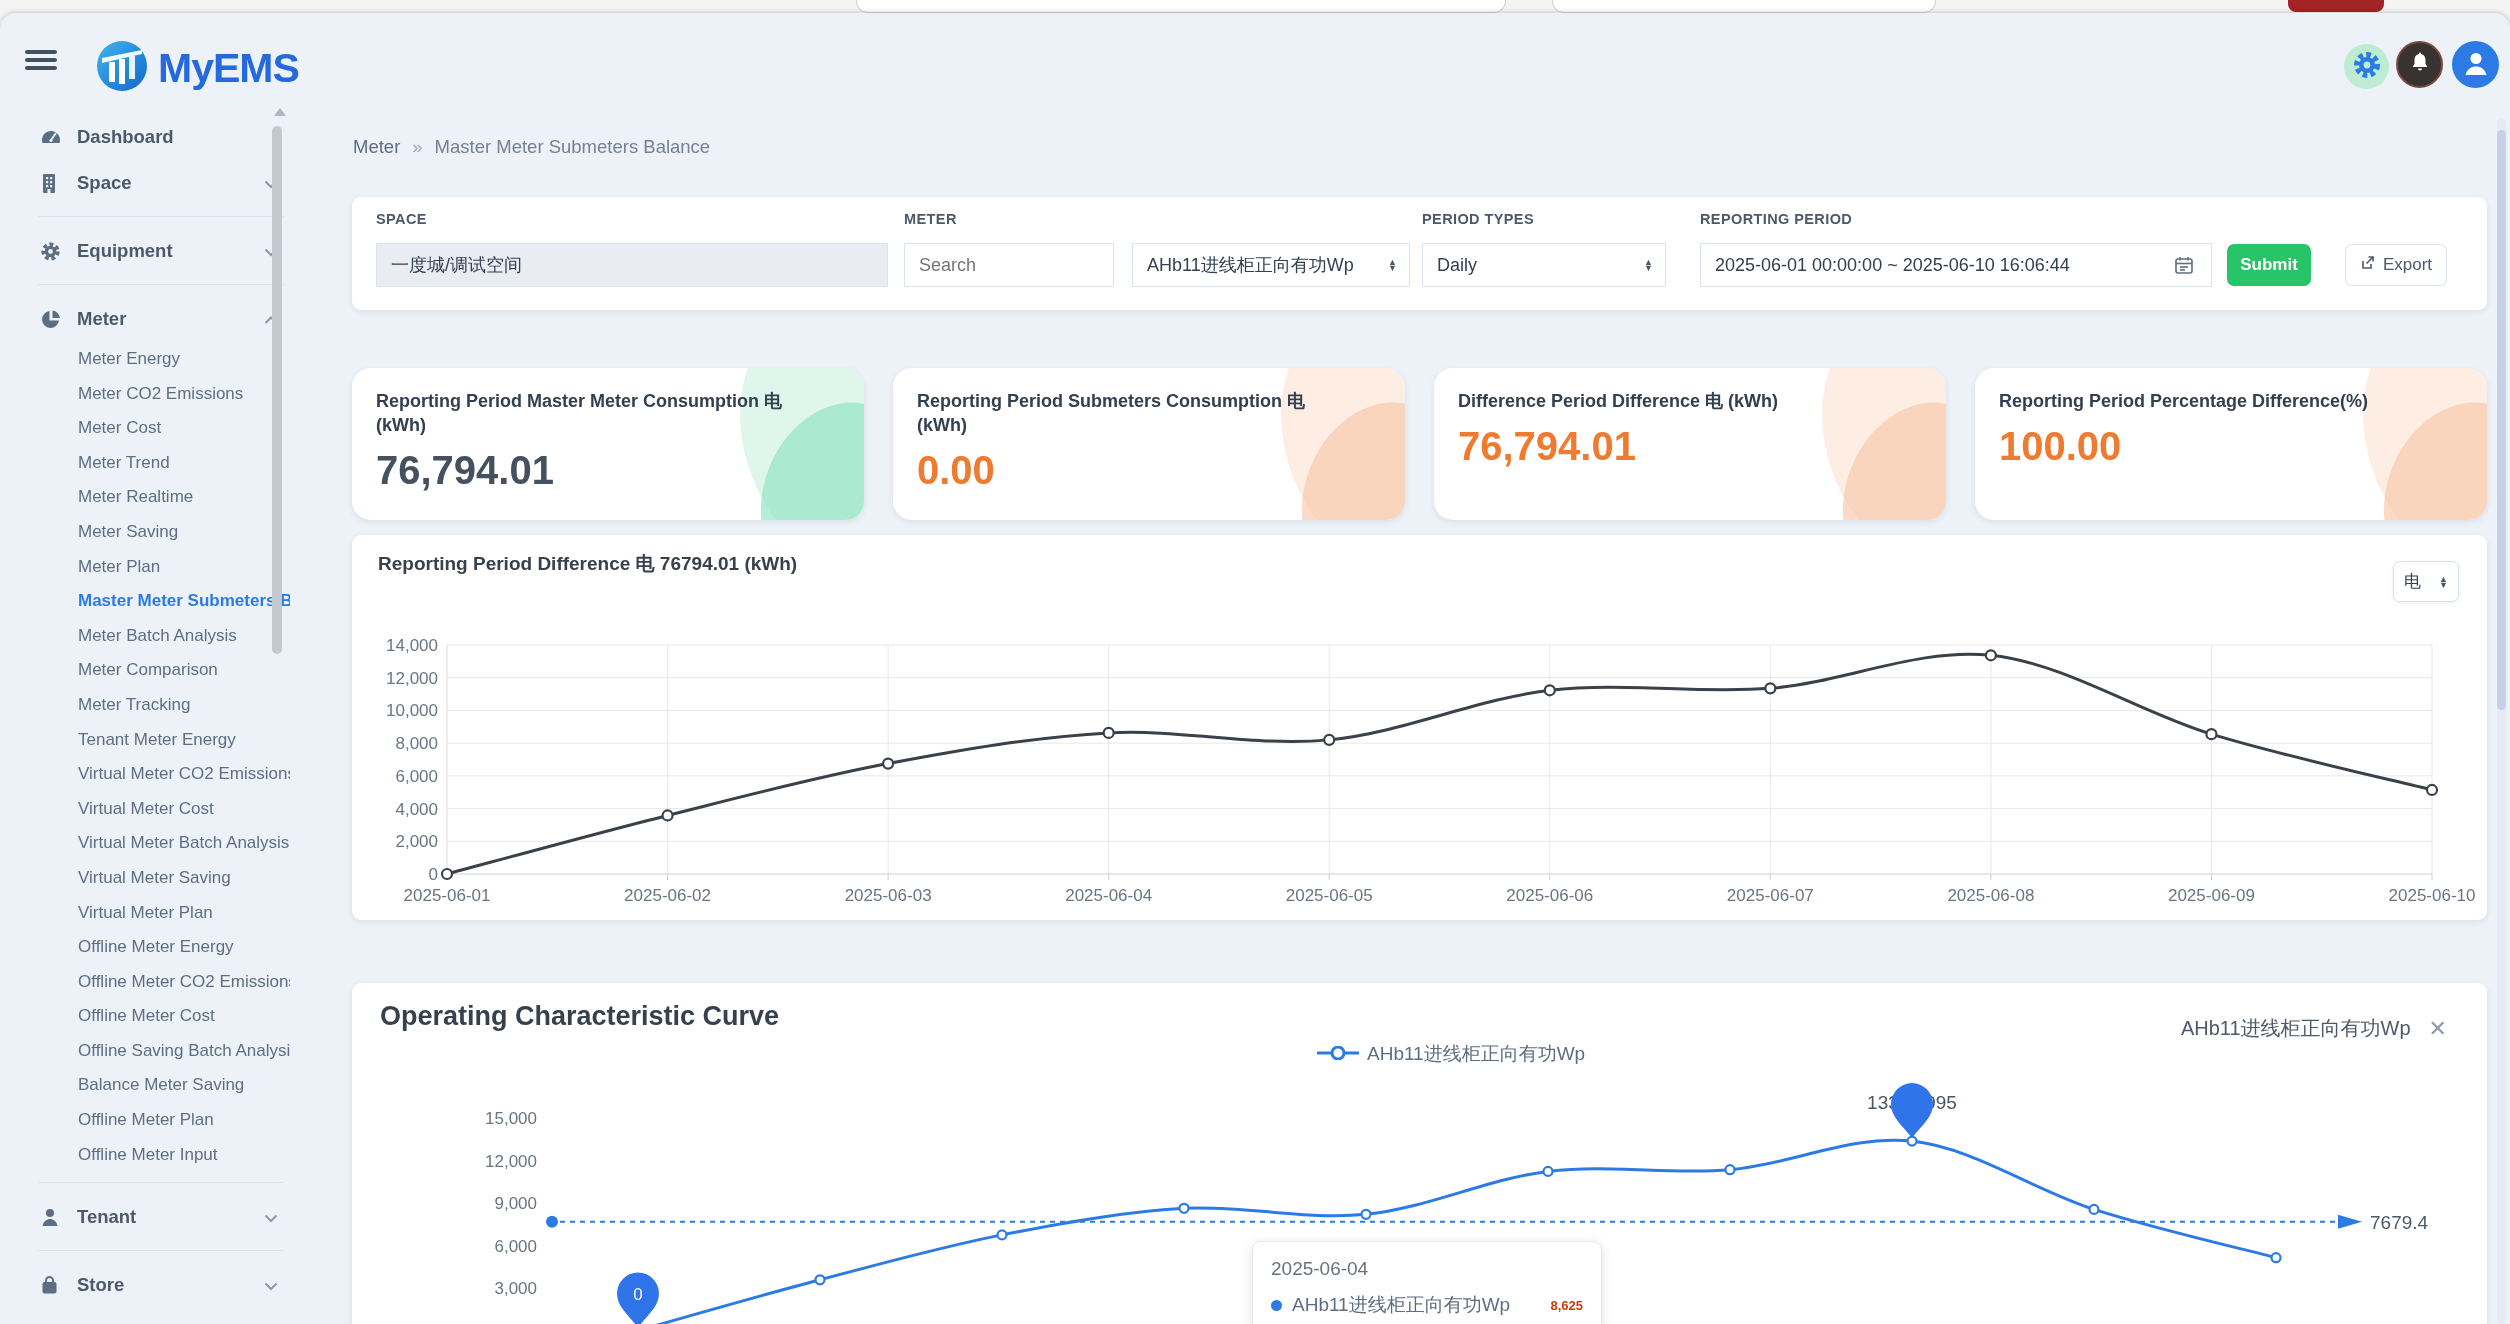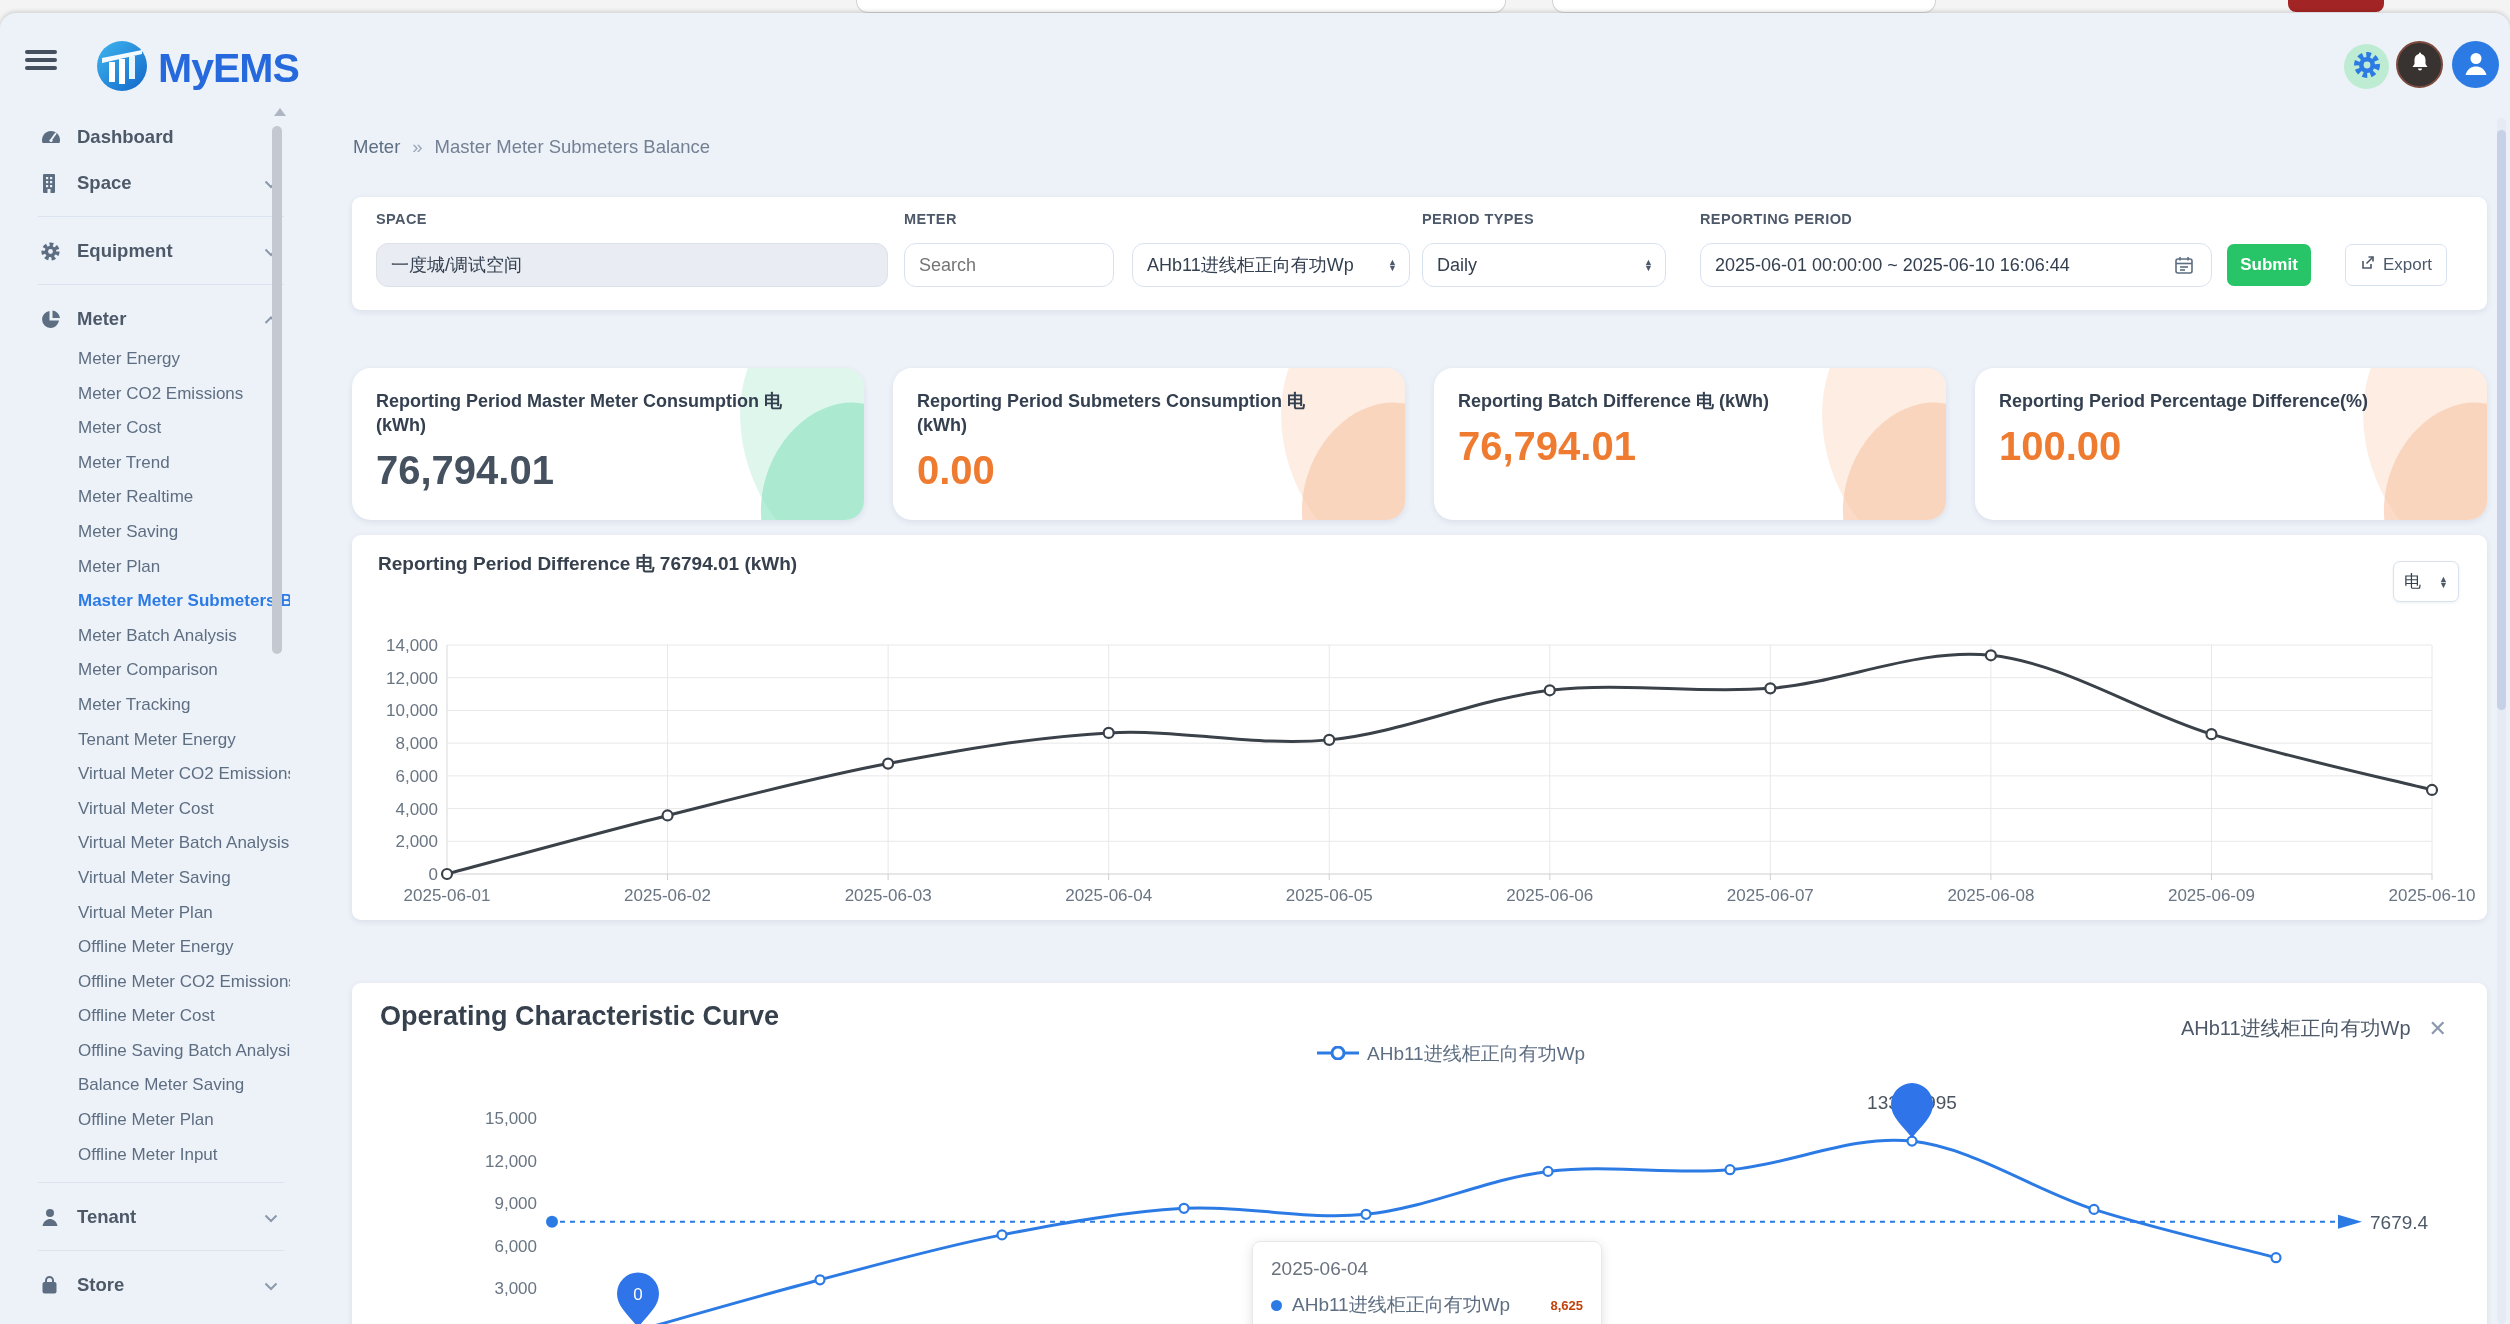--- a/index.html
+++ b/index.html
@@ -42,21 +42,21 @@
   
   #breadcrumb { position:absolute; left:353px; top:136px; font-size:18.5px; color:#5e6e82; display:flex; gap:12px; align-items:center; }
   #breadcrumb .sep { color:#9aa7b5; }
   #breadcrumb .current { color:#748194; }
 
   .card { background:#fff; border-radius:9px; box-shadow:0 2px 6px rgba(31,45,61,.09); position:absolute; }
 
   
   #filter-card { left:352px; top:197px; width:2135px; height:113px; }
   .f-label { position:absolute; top:14px; font-size:14.5px; font-weight:700; letter-spacing:.4px; color:#4d5969; }
-  .f-control { position:absolute; top:46px; height:44px; border-radius:12px; font-size:18px; color:#344050; display:flex; align-items:center; }
+  .f-control { position:absolute; top:46px; height:44px; border-radius:1px; font-size:18px; color:#344050; display:flex; align-items:center; }
   input.f-control { border:1px solid #d8e2ef; background:#fff; padding:0 14px; outline:none; font-family:inherit; }
   .f-select { border:1px solid #d8e2ef; background:#fff; padding:0 12px 0 14px; cursor:pointer; justify-content:space-between; }
   .updown { display:flex; flex-direction:column; line-height:6px; font-size:9px; color:#4d5969; margin-left:10px; }
   .btn-submit { position:absolute; top:47px; height:42px; background:#27c468; color:#fff; font-weight:700; font-size:17px; border:none; border-radius:7px; cursor:pointer; display:flex; align-items:center; justify-content:center; font-family:inherit; }
   .btn-export { position:absolute; top:47px; height:42px; background:#fff; color:#4d5969; font-size:17px; border:1px solid #d8e2ef; border-radius:7px; cursor:pointer; display:flex; align-items:center; justify-content:center; gap:8px; font-family:inherit; }
 
   
   .stat-card { position:absolute; top:368px; width:512px; height:152px; background:#fff; border-radius:19px; box-shadow:0 2px 6px rgba(31,45,61,.09); overflow:hidden; padding:22px 24px; }
   .stat-title { font-size:18px; color:#344050; font-weight:600; line-height:1.32; position:relative; z-index:2; padding-right:40px; }
   .stat-value { font-size:40px; font-weight:600; margin-top:10px; position:relative; z-index:2; }
@@ -325,21 +325,21 @@
       </div>
       <div class="stat-card" style="left: 893px;">
         <div class="decor1" style="background: rgb(251, 220, 198);"></div>
         <div class="decor2" style="background: rgb(249, 200, 171);"></div>
         <div class="stat-title">Reporting Period Submeters Consumption 电 (kWh)</div>
         <div class="stat-value" style="color: rgb(238, 123, 48);">0.00</div>
       </div>
       <div class="stat-card" style="left: 1434px;">
         <div class="decor1" style="background: rgb(251, 220, 198);"></div>
         <div class="decor2" style="background: rgb(249, 200, 171);"></div>
-        <div class="stat-title">Reporting Batch Difference 电 (kWh)</div>
+        <div class="stat-title">Difference Period Difference 电 (kWh)</div>
         <div class="stat-value" style="color: rgb(238, 123, 48);">76,794.01</div>
       </div>
       <div class="stat-card" style="left: 1975px;">
         <div class="decor1" style="background: rgb(251, 220, 198);"></div>
         <div class="decor2" style="background: rgb(249, 200, 171);"></div>
         <div class="stat-title">Reporting Period Percentage Difference(%)</div>
         <div class="stat-value" style="color: rgb(238, 123, 48);">100.00</div>
       </div>
     </div>
 

